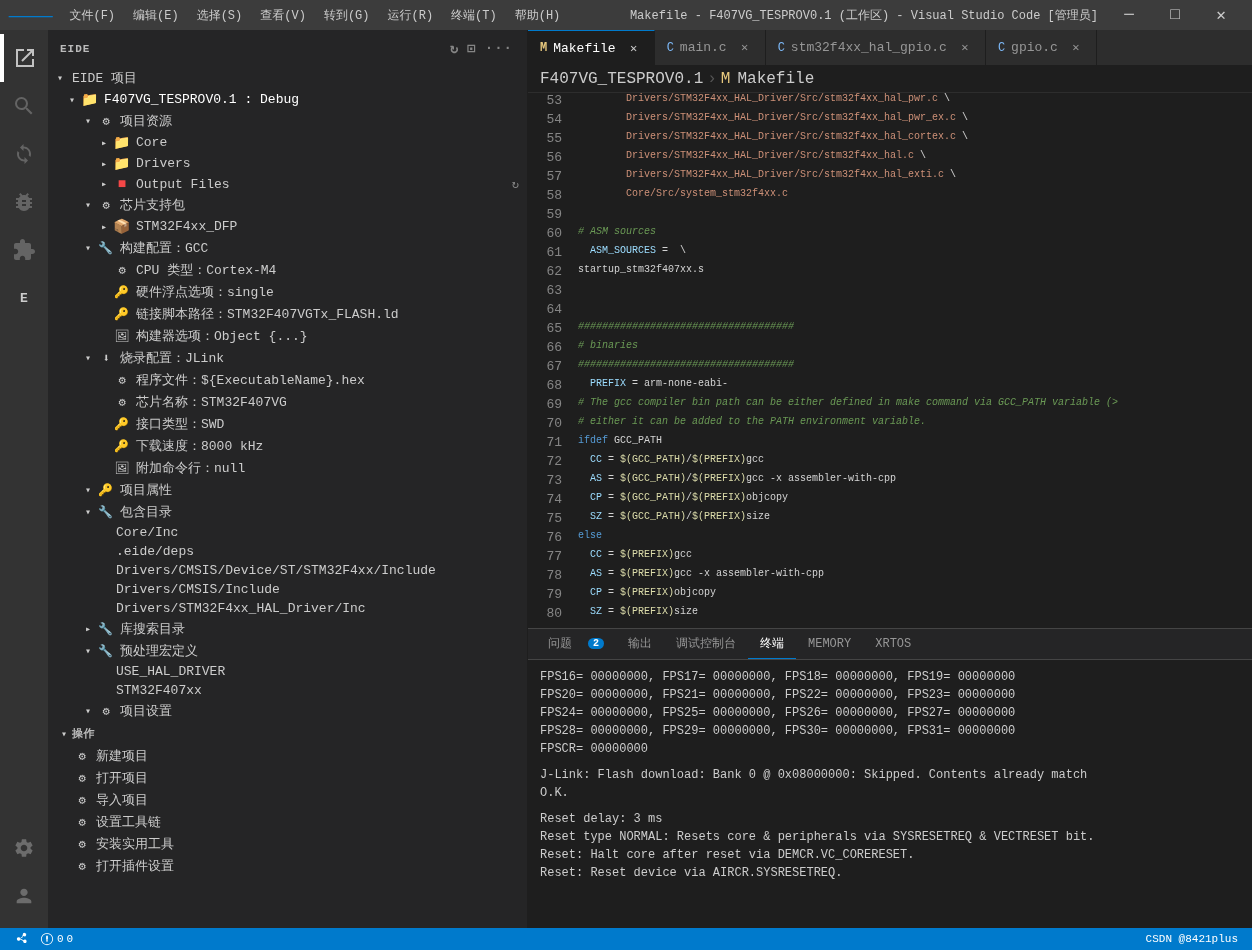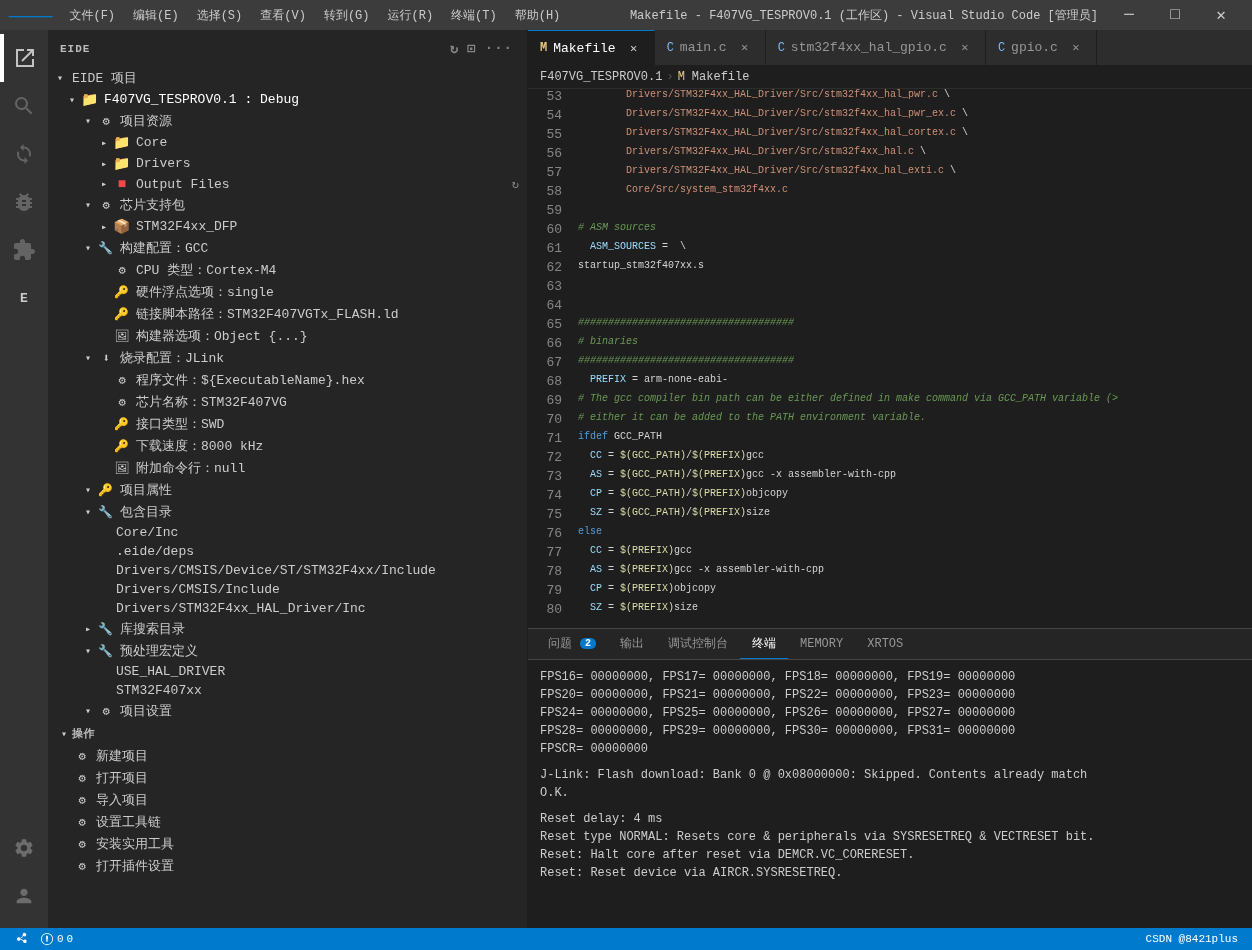--- a/index.html
+++ b/index.html
@@ -47,21 +47,21 @@
     
     .editor-area { flex: 1; display: flex; flex-direction: column; overflow: hidden; }
     .tabs-bar { background: #2d2d2d; display: flex; align-items: center; flex-shrink: 0; border-bottom: 1px solid #1e1e1e; }
     .tab { display: flex; align-items: center; padding: 0 12px; height: 35px; cursor: pointer; border-right: 1px solid #1e1e1e; gap: 6px; font-size: 13px; min-width: 100px; }
     .tab.active { background: #1e1e1e; border-top: 1px solid #007acc; color: #ffffff; }
     .tab.inactive { background: #2d2d2d; color: #969696; }
     .tab-icon { font-size: 12px; }
     .tab-close { width: 16px; height: 16px; display: flex; align-items: center; justify-content: center; border-radius: 3px; font-size: 12px; margin-left: 4px; color: #969696; }
     .tab.active .tab-close { color: #cccccc; }
 
-    .breadcrumb { background: #1e1e1e; padding: 4px 12px; font-size: 12px; color: #858585; display: flex; align-items: center; gap: 4px; flex-shrink: 0; border-bottom: 1px solid #2d2d2d; }
+    .breadcrumb { background: #1e1e1e; padding: 4px 12px; font-size: 16px; color: #858585; display: flex; align-items: center; gap: 4px; flex-shrink: 0; border-bottom: 1px solid #2d2d2d; }
     .breadcrumb-sep { color: #555555; }
     .breadcrumb-item { color: #cccccc; cursor: pointer; }
 
     
     .code-editor { flex: 1; overflow: hidden; display: flex; flex-direction: column; }
     .code-content { flex: 1; overflow-y: auto; overflow-x: hidden; background: #1e1e1e; }
     .code-content::-webkit-scrollbar { width: 10px; }
     .code-content::-webkit-scrollbar-track { background: #1e1e1e; }
     .code-content::-webkit-scrollbar-thumb { background: #424242; }
     .code-line { display: flex; min-height: 19px; }
@@ -69,21 +69,21 @@
     .line-content { flex: 1; font-size: 10px; padding-right: 16px; white-space: pre; color: #d4d4d4; }
     .line-content .kw { color: #569cd6; }
     .line-content .comment { color: #6a9955; font-style: italic; }
     .line-content .var { color: #9cdcfe; margin-left: 12px; }
     .line-content .macro { color: #dcdcaa; }
     .line-content .path { color: #ce9178; }
 
     
     .terminal-panel { height: 300px; background: #1e1e1e; display: flex; flex-direction: column; border-top: 1px solid #454545; flex-shrink: 0; }
     .terminal-tabs { display: flex; align-items: center; background: #252526; border-bottom: 1px solid #454545; padding: 0 8px; flex-shrink: 0; }
-    .terminal-tab { padding: 6px 12px; font-size: 12px; cursor: pointer; color: #969696; border-bottom: 1px solid transparent; display: flex; align-items: center; gap: 8px; }
+    .terminal-tab { padding: 6px 12px; font-size: 12px; cursor: pointer; color: #969696; border-bottom: 1px solid transparent; display: flex; align-items: center; gap: 16px; }
     .terminal-tab.active { color: #ffffff; border-bottom: 1px solid #007acc; }
     .terminal-badge { background: #007acc; color: white; border-radius: 10px; padding: 0 5px; font-size: 10px; font-weight: bold; }
     .terminal-content { flex: 1; overflow-y: auto; padding: 8px 12px; font-size: 12px; color: #cccccc; }
     .terminal-content::-webkit-scrollbar { width: 6px; }
     .terminal-content::-webkit-scrollbar-thumb { background: #424242; }
     .terminal-line { line-height: 1.5; }
     .terminal-spacer { height: 8px; }
 
     
     .statusbar { height: 22px; background: #007acc; display: flex; align-items: center; padding: 0 8px; flex-shrink: 0; }
@@ -616,21 +616,21 @@
       <div class="terminal-content">
         <div class="terminal-line">FPS16= 00000000, FPS17= 00000000, FPS18= 00000000, FPS19= 00000000</div>
         <div class="terminal-line">FPS20= 00000000, FPS21= 00000000, FPS22= 00000000, FPS23= 00000000</div>
         <div class="terminal-line">FPS24= 00000000, FPS25= 00000000, FPS26= 00000000, FPS27= 00000000</div>
         <div class="terminal-line">FPS28= 00000000, FPS29= 00000000, FPS30= 00000000, FPS31= 00000000</div>
         <div class="terminal-line">FPSCR= 00000000</div>
         <div class="terminal-spacer"></div>
         <div class="terminal-line">J-Link: Flash download: Bank 0 @ 0x08000000: Skipped. Contents already match</div>
         <div class="terminal-line">O.K.</div>
         <div class="terminal-spacer"></div>
-        <div class="terminal-line">Reset delay: 4 ms</div>
+        <div class="terminal-line">Reset delay: 3 ms</div>
         <div class="terminal-line">Reset type NORMAL: Resets core &amp; peripherals via SYSRESETREQ &amp; VECTRESET bit.</div>
         <div class="terminal-line">Reset: Halt core after reset via DEMCR.VC_CORERESET.</div>
         <div class="terminal-line">Reset: Reset device via AIRCR.SYSRESETREQ.</div>
       </div>
     </div>
   </div>
 </div>
 
 <div class="statusbar">
   <div class="statusbar-item">

